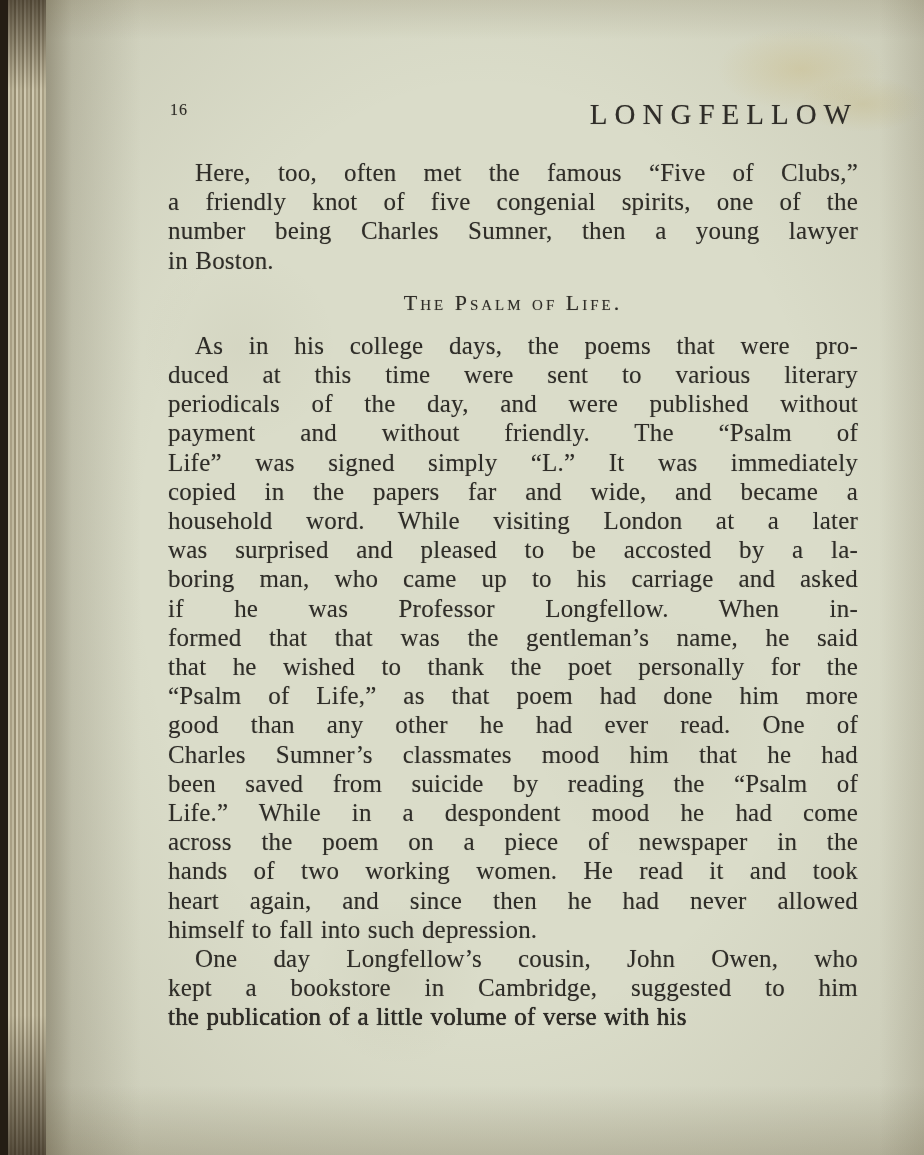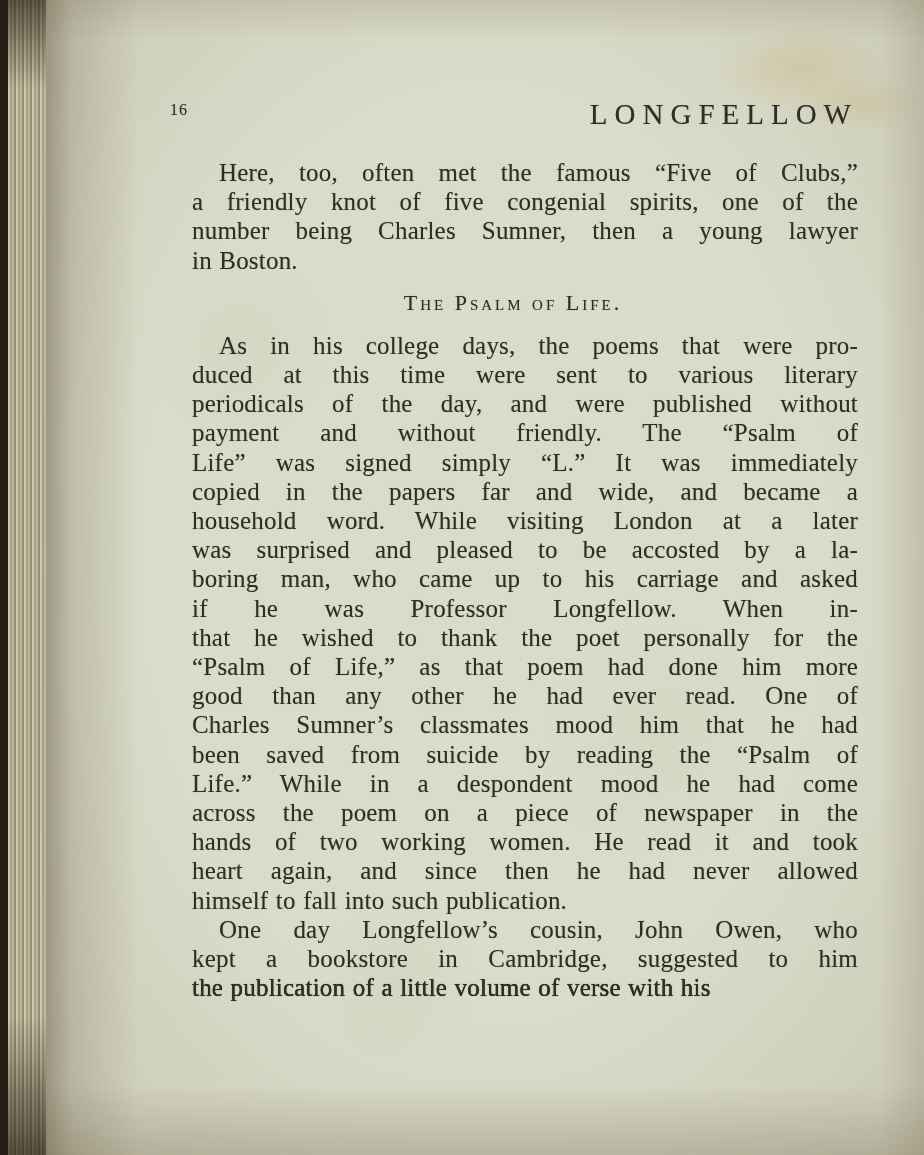--- a/index.html
+++ b/index.html
@@ -51,21 +51,21 @@
   .page-number{
     position:absolute;left:2px;top:3px;font-size:16px;letter-spacing:1px;
   }
   .running-head{
     width:100%;text-align:right;font-size:29px;letter-spacing:7px;
   }
   .paragraph{margin:0;}
   .line{
     text-align:justify;text-align-last:justify;
     line-height:29.2px;white-space:normal;
-    letter-spacing:.2px;word-spacing:1px;margin-left:24px;
+    letter-spacing:.2px;word-spacing:1px;
   }
   .line.first{text-indent:27px;}
   .line.last{text-align-last:left;}
   .section-heading{
     margin:15px 0 15px;text-align:center;
     font-variant:small-caps;font-size:22px;letter-spacing:3px;
   }
   
   .paragraph:last-child .line.last{
     text-shadow:0 0 1px rgba(35,33,28,.8), 0 0 .5px rgba(35,33,28,.9);
@@ -94,30 +94,31 @@
           <div class="line first">As in his college days, the poems that were pro-</div>
           <div class="line">duced at this time were sent to various literary</div>
           <div class="line">periodicals of the day, and were published without</div>
           <div class="line">payment and without friendly. The “Psalm of</div>
           <div class="line">Life” was signed simply “L.” It was immediately</div>
           <div class="line">copied in the papers far and wide, and became a</div>
           <div class="line">household word. While visiting London at a later</div>
           <div class="line">was surprised and pleased to be accosted by a la-</div>
           <div class="line">boring man, who came up to his carriage and asked</div>
           <div class="line">if he was Professor Longfellow. When in-</div>
+          <div class="line">formed that that was the gentleman’s name, he said</div>
           <div class="line">that he wished to thank the poet personally for the</div>
           <div class="line">“Psalm of Life,” as that poem had done him more</div>
           <div class="line">good than any other he had ever read. One of</div>
           <div class="line">Charles Sumner’s classmates mood him that he had</div>
           <div class="line">been saved from suicide by reading the “Psalm of</div>
           <div class="line">Life.” While in a despondent mood he had come</div>
           <div class="line">across the poem on a piece of newspaper in the</div>
           <div class="line">hands of two working women. He read it and took</div>
           <div class="line">heart again, and since then he had never allowed</div>
-          <div class="line last">himself to fall into such publication.</div>
+          <div class="line last">himself to fall into such depression.</div>
         </div>
         <div class="paragraph">
           <div class="line first">One day Longfellow’s cousin, John Owen, who</div>
           <div class="line">kept a bookstore in Cambridge, suggested to him</div>
           <div class="line last">the publication of a little volume of verse with his</div>
         </div>
       </div>
   </div>
 </div>
 

